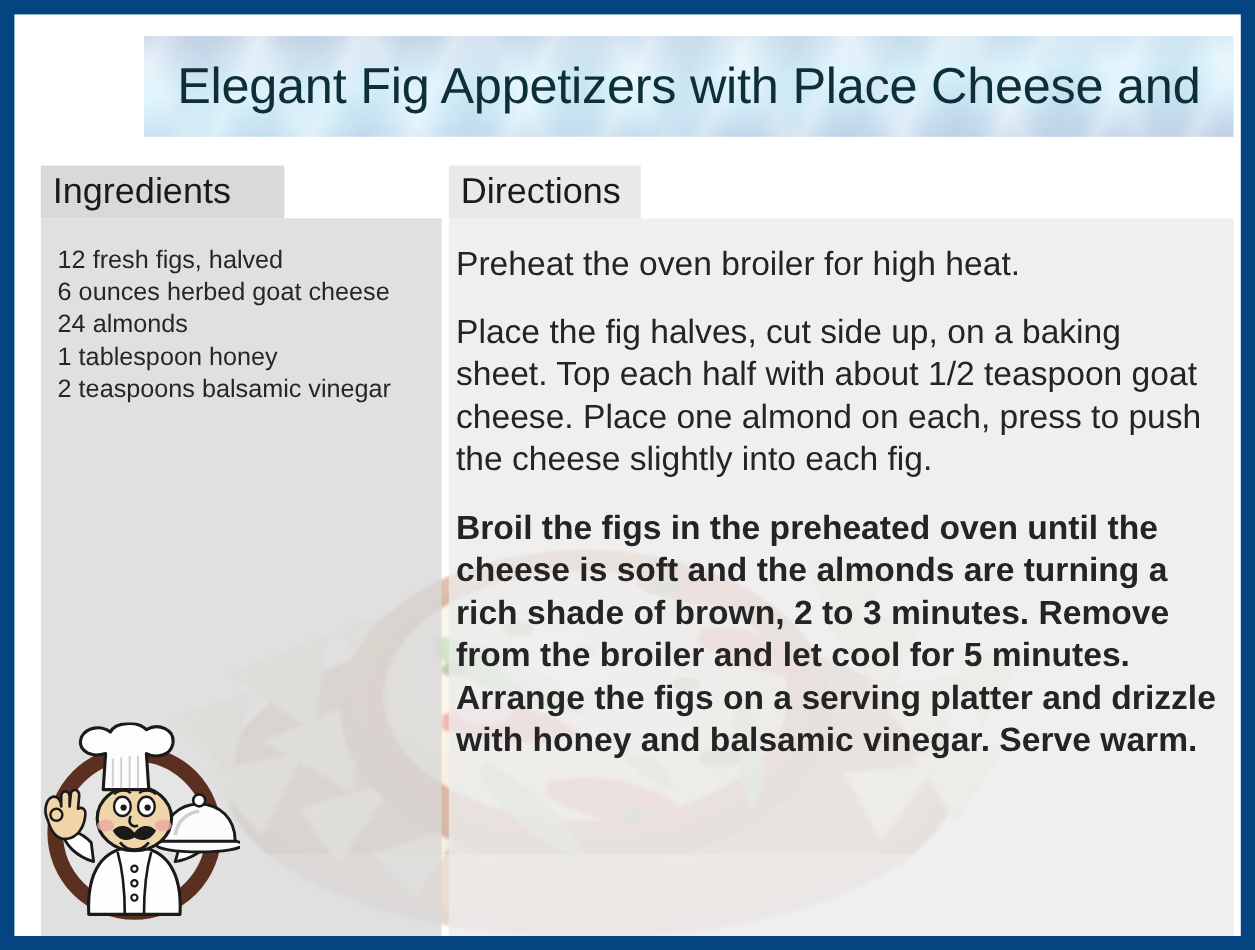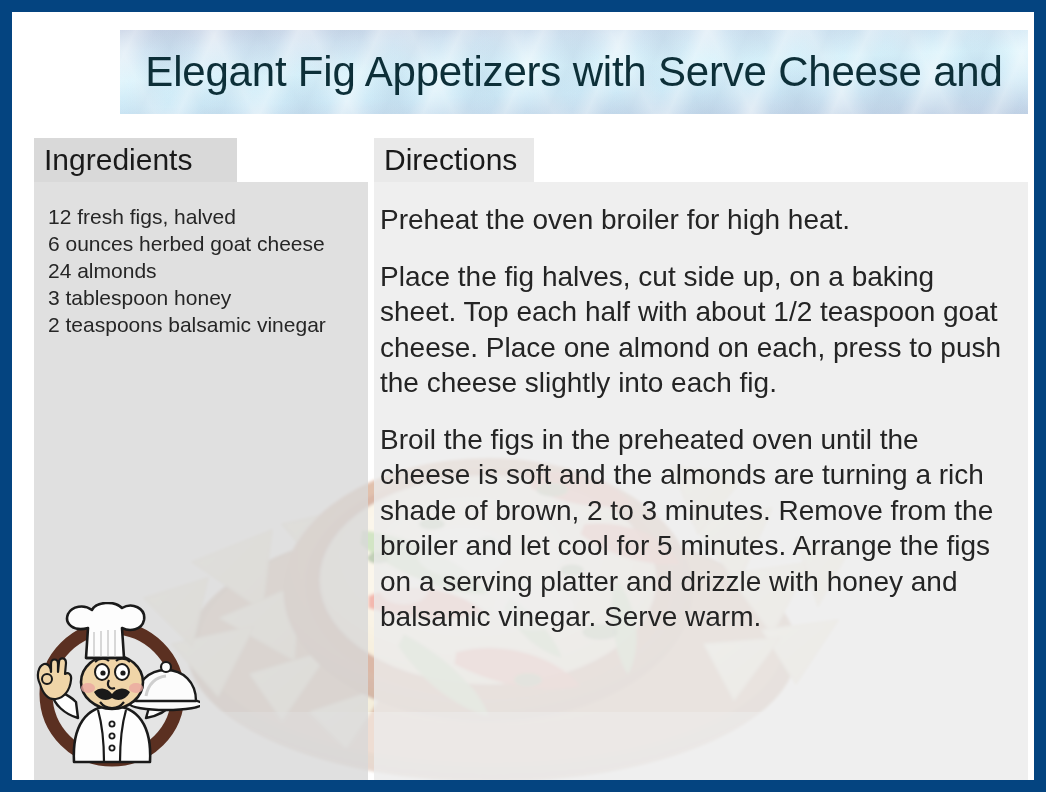--- a/index.html
+++ b/index.html
@@ -134,21 +134,21 @@
     height: 600px;
     background: rgba(235,235,235,0.80);
     padding: 20px 14px 18px 6px;
   }
   #directions-steps {
     font-size: 28px;
     line-height: 1.27;
     color: #242424;
   }
   #directions-steps p { margin: 0 0 21px 0; }
-  #directions-steps p:last-child { margin-bottom: 16px; }
+  #directions-steps p:last-child { margin-bottom: 16px; font-weight: bold; }
 
   
   #chef-logo {
     position: absolute;
     left: 12px;
     bottom: 6px;
     width: 176px;
     height: 172px;
     z-index: 6;
   }
@@ -245,32 +245,32 @@
           <ellipse cx="272" cy="178" rx="24" ry="14"></ellipse>
         </g>
       </g>
 
       <rect x="0" y="0" width="720" height="380" fill="#ffffff" opacity="0.55"></rect>
       <rect x="0" y="300" width="720" height="80" fill="#ffffff" opacity="0.45"></rect>
     </svg>
   </div>
 
   <div id="title-banner">
-    <div id="title-text">Elegant Fig Appetizers with Serve Cheese and</div>
+    <div id="title-text">Elegant Fig Appetizers with Place Cheese and</div>
   </div>
 
   <div id="ingredients-tab" class="panel-tab">
     <span class="panel-tab-label">Ingredients</span>
   </div>
   <div id="ingredients-body" class="panel-body">
     <div id="ingredients-list">
       <div>12 fresh figs, halved</div>
       <div>6 ounces herbed goat cheese</div>
       <div>24 almonds</div>
-      <div>3 tablespoon honey</div>
+      <div>1 tablespoon honey</div>
       <div>2 teaspoons balsamic vinegar</div>
     </div>
   </div>
 
   <div id="directions-tab" class="panel-tab">
     <span class="panel-tab-label">Directions</span>
   </div>
   <div id="directions-body" class="panel-body">
     <div id="directions-steps">
       <p>Preheat the oven broiler for high heat.</p>

